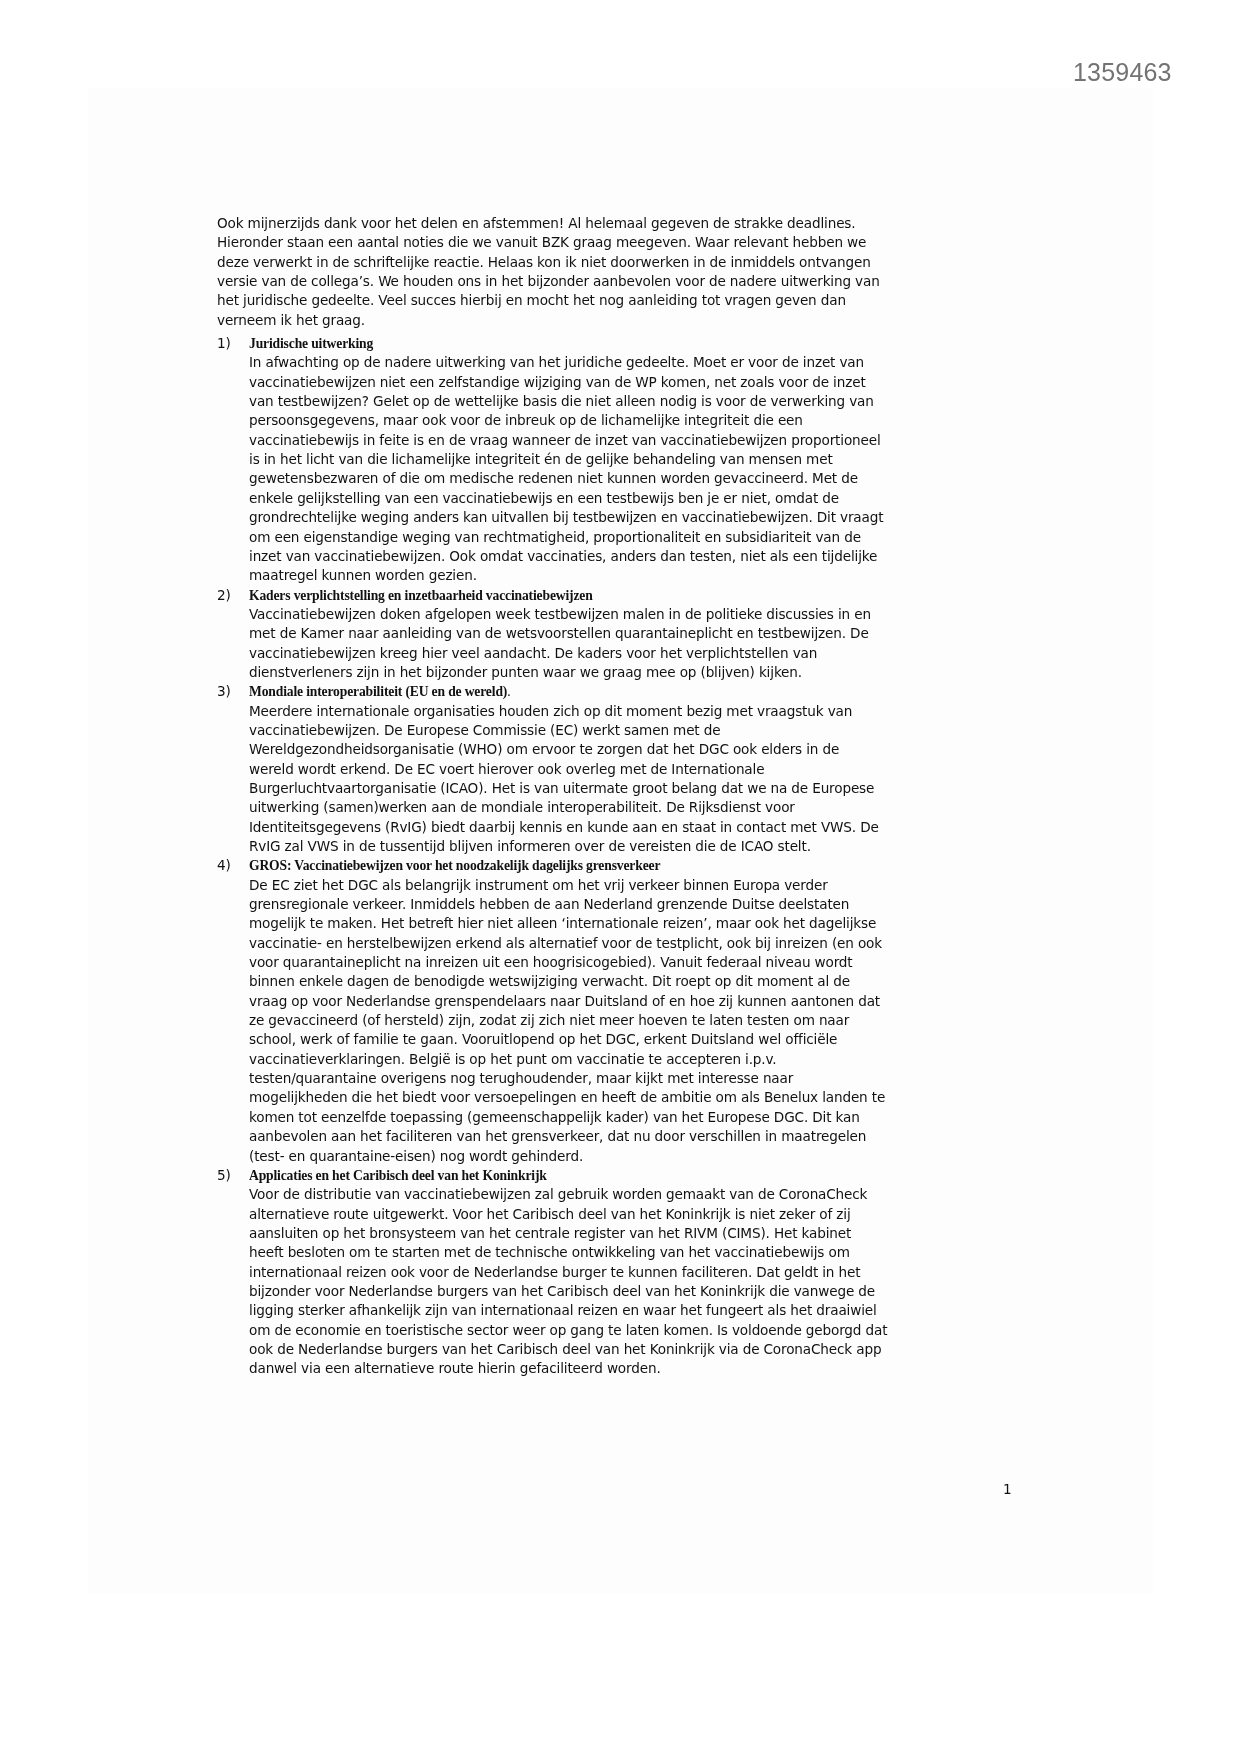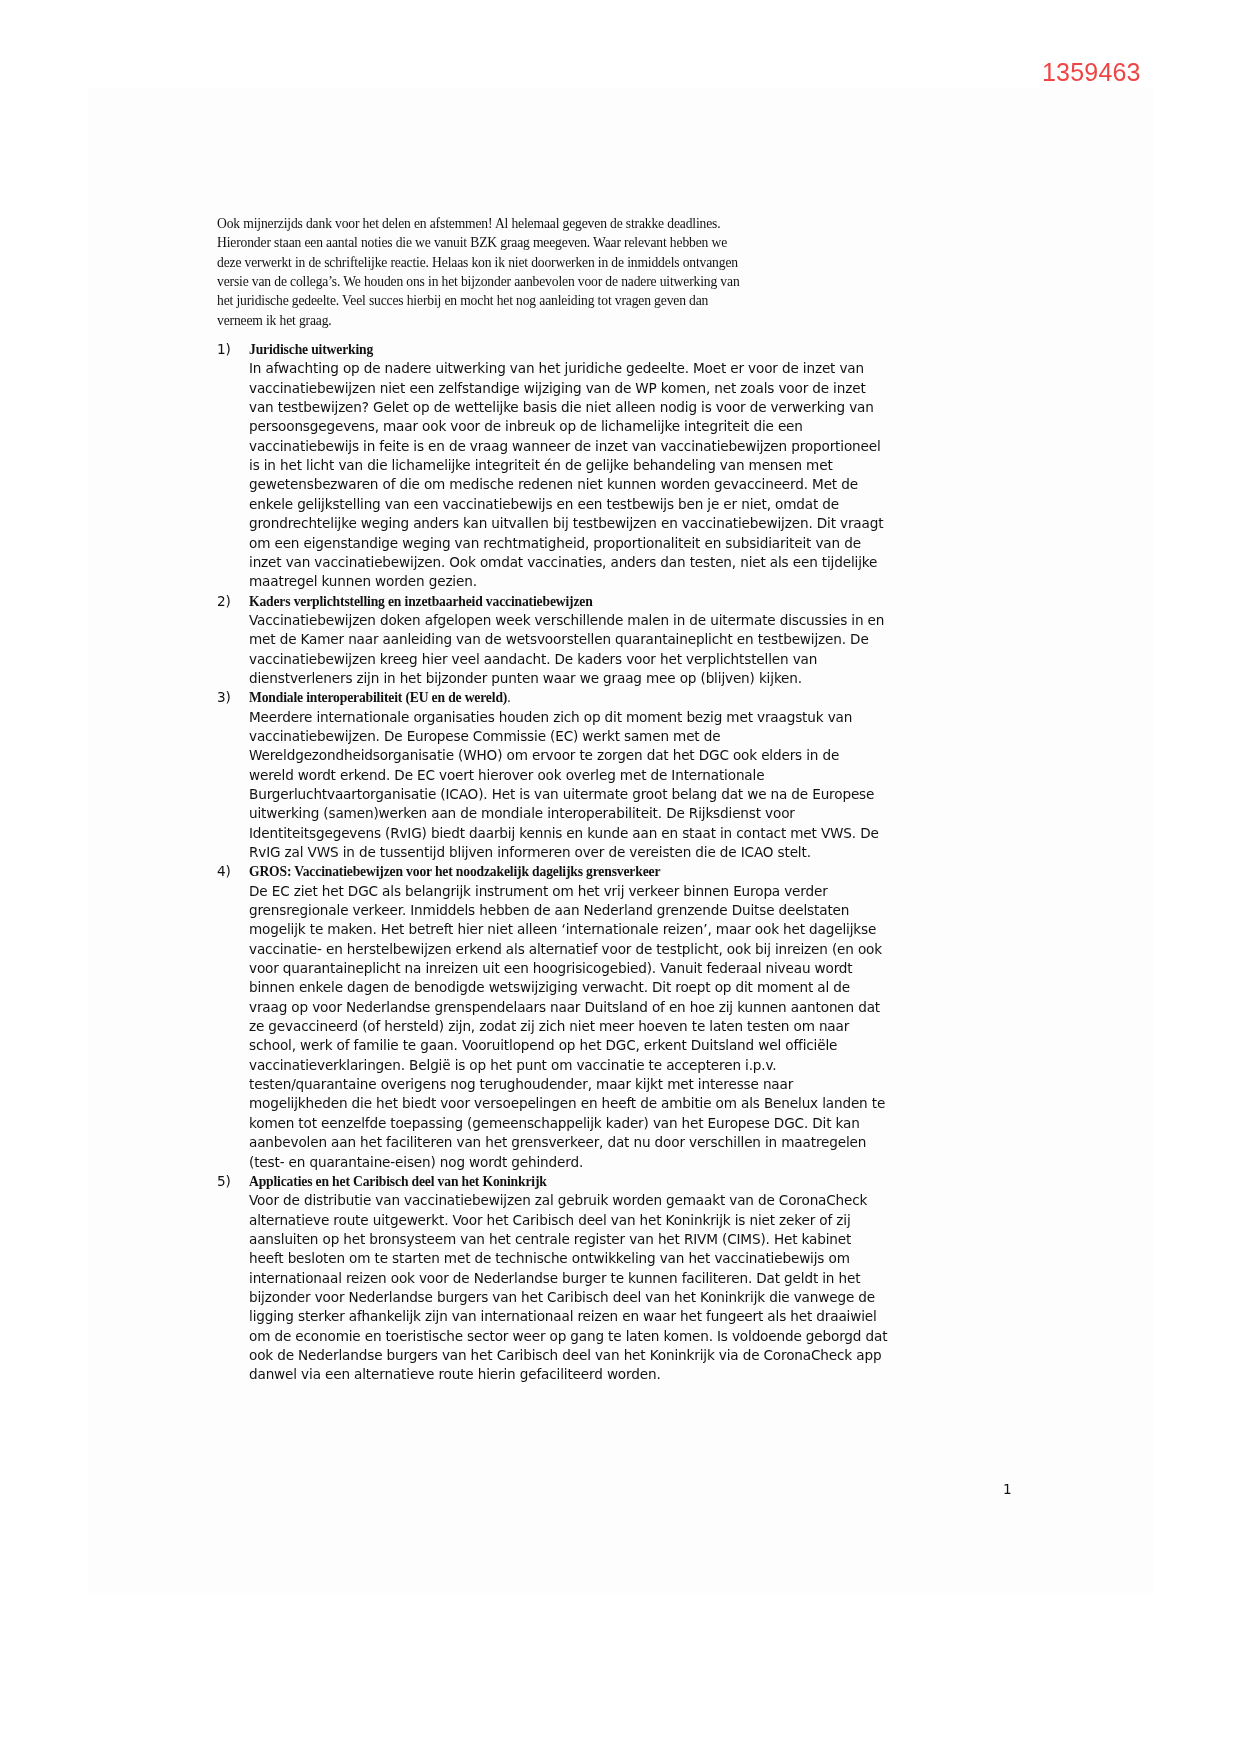--- a/index.html
+++ b/index.html
@@ -11,24 +11,24 @@
       width: 1241px;
       height: 1754px;
       position: relative;
       overflow: hidden;
       font-family: "DejaVu Sans", sans-serif;
       color: #111111;
     }
     .doc-id {
       position: absolute;
       top: 58px;
-      left: 1042px;
+      left: 1073px;
       font-family: "Liberation Sans", sans-serif;
       font-size: 25px;
-      color: #ef4444;
+      color: #737373;
       letter-spacing: 0.2px;
     }
     .scan-page {
       position: absolute;
       left: 88px;
       top: 88px;
       width: 1065px;
       height: 1505px;
       background: #fdfdfd;
     }
@@ -39,22 +39,21 @@
       width: 800px;
       font-size: 13.6px;
       line-height: 19.35px;
       letter-spacing: -0.15px;
     }
     .line {
       display: block;
       white-space: nowrap;
     }
     .intro {
-      margin-bottom: 10px;
-      font-family: Liberation Serif, serif;
+      margin-bottom: 4px;
     }
     .section {
       position: relative;
       padding-left: 32px;
     }
     .section-num {
       position: absolute;
       left: 0;
       top: 0;
     }
@@ -102,21 +101,21 @@
     <span class="line">enkele gelijkstelling van een vaccinatiebewijs en een testbewijs ben je er niet, omdat de</span>
     <span class="line">grondrechtelijke weging anders kan uitvallen bij testbewijzen en vaccinatiebewijzen. Dit vraagt</span>
     <span class="line">om een eigenstandige weging van rechtmatigheid, proportionaliteit en subsidiariteit van de</span>
     <span class="line">inzet van vaccinatiebewijzen. Ook omdat vaccinaties, anders dan testen, niet als een tijdelijke</span>
     <span class="line">maatregel kunnen worden gezien.</span>
   </div>
 
   <div class="section">
     <span class="section-num">2)</span>
     <span class="section-title"><span>Kaders verplichtstelling en inzetbaarheid vaccinatiebewijzen</span><span style="font-weight:normal"></span></span>
-    <span class="line">Vaccinatiebewijzen doken afgelopen week verschillende malen in de uitermate discussies in en</span>
+    <span class="line">Vaccinatiebewijzen doken afgelopen week testbewijzen malen in de politieke discussies in en</span>
     <span class="line">met de Kamer naar aanleiding van de wetsvoorstellen quarantaineplicht en testbewijzen. De</span>
     <span class="line">vaccinatiebewijzen kreeg hier veel aandacht. De kaders voor het verplichtstellen van</span>
     <span class="line">dienstverleners zijn in het bijzonder punten waar we graag mee op (blijven) kijken.</span>
   </div>
 
   <div class="section">
     <span class="section-num">3)</span>
     <span class="section-title"><span>Mondiale interoperabiliteit (EU en de wereld)</span><span style="font-weight:normal">.</span></span>
     <span class="line">Meerdere internationale organisaties houden zich op dit moment bezig met vraagstuk van</span>
     <span class="line">vaccinatiebewijzen. De Europese Commissie (EC) werkt samen met de</span>

